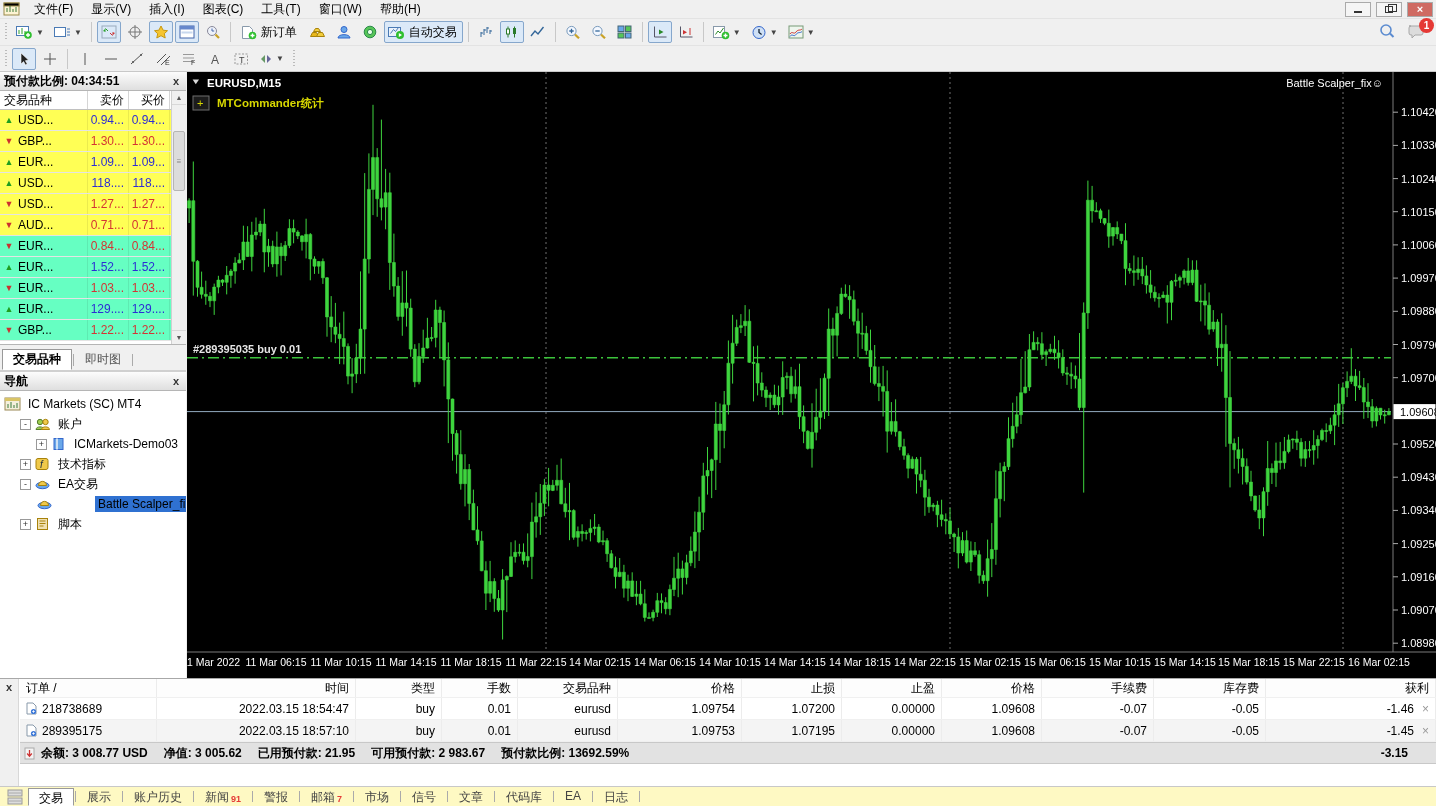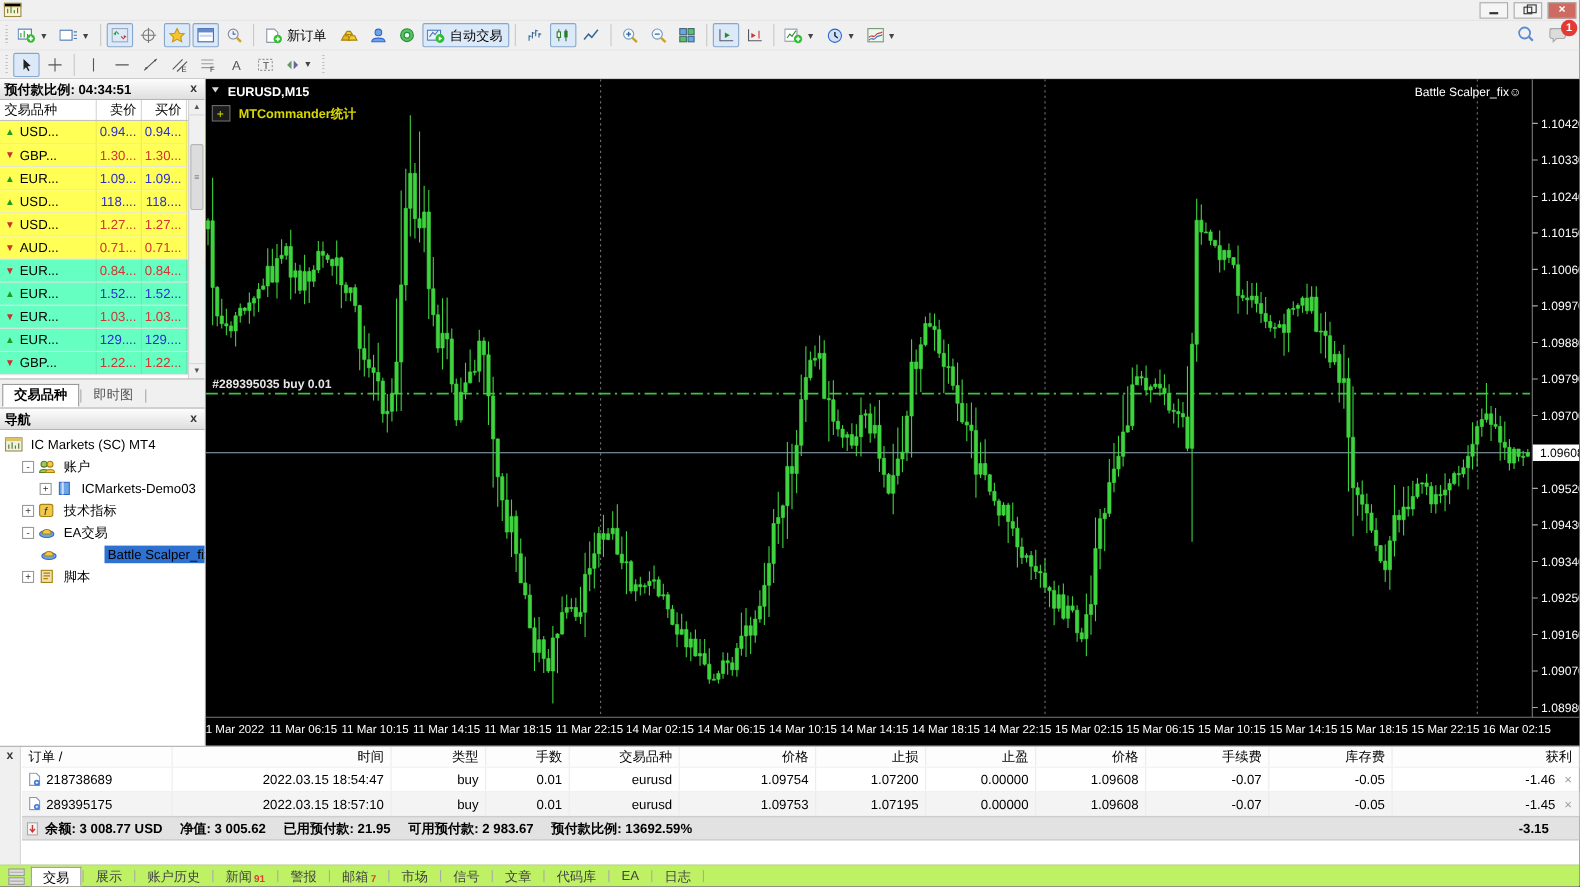--- a/index.html
+++ b/index.html
@@ -86,39 +86,48 @@
   .t-cell{padding:0 6px;white-space:nowrap;overflow:hidden;display:flex;align-items:center;height:100%;border-right:1px solid #ececec;}
   .t-cell.r{justify-content:flex-end;}
   .t-row.odd{background:#f4f4f4;}
   .t-row{border-bottom:1px solid #f0f0f0;}
   .t-close{color:#9a9a9a;font-size:12px;margin-left:8px;}
   .t-balance{position:absolute;left:0;right:0;display:flex;align-items:center;height:22px;background:#e2e2e2;
     border-top:1px solid #c8c8c8;border-bottom:1px solid #c8c8c8;font-weight:bold;padding-left:4px;}
   .t-balance .seg{margin-right:16px;white-space:nowrap;}
   .t-balance .tot{margin-left:auto;padding-right:28px;}
   
-  .bottomtabs{position:absolute;left:0;top:786px;width:1436px;height:20px;background:#bef264;border-top:1px solid #c8c8c8;
+  .bottomtabs{position:absolute;left:0;top:786px;width:1436px;height:20px;background:#fef9c3;border-top:1px solid #c8c8c8;
     display:flex;align-items:flex-end;padding-left:2px;}
   .corner-ico{width:26px;height:18px;display:flex;align-items:center;justify-content:center;}
   .btab{height:18px;padding:1px 10px 2px 10px;display:flex;align-items:flex-start;color:#444;position:relative;}
   .btab.active{background:#fff;border:1px solid #999;border-bottom-color:#fff;color:#000;}
   .btab .bdg{color:#e53935;font-size:9px;margin-left:2px;margin-top:5px;font-weight:bold;}
   .btab-div{width:1px;height:11px;background:#aaa;margin:0 1px 4px 1px;}
   svg text{font-family:"Liberation Sans","DejaVu Sans",sans-serif;}
 </style>
 </head>
 <body>
 
 <div id="window">
   <div class="menubar">
     <span class="appicon"><svg width="18" height="15">
           <rect x="1" y="1" width="15" height="12" fill="#fdf4d4" stroke="#9a8a4a"></rect>
           <rect x="1" y="1" width="15" height="3" fill="#d9c langhe66" stroke="#9a8a4a"></rect>
           <path d="M4 10V6M7 10V4M10 10V7M13 10V5" stroke="#3a7a3a"></path>
         </svg></span>
+    <div id="menu-items" style="display: flex;">
+        <span class="menu-item">文件(F)</span>
+        <span class="menu-item">显示(V)</span>
+        <span class="menu-item">插入(I)</span>
+        <span class="menu-item">图表(C)</span>
+        <span class="menu-item">工具(T)</span>
+        <span class="menu-item">窗口(W)</span>
+        <span class="menu-item">帮助(H)</span>
+      </div>
     <div class="win-controls">
       <span class="win-btn">
           <span class="min-glyph"></span>
         </span>
       <span class="win-btn">
           <span class="restore-glyph"></span>
         </span>
       <span class="win-btn close">×</span>
     </div>
   </div>

